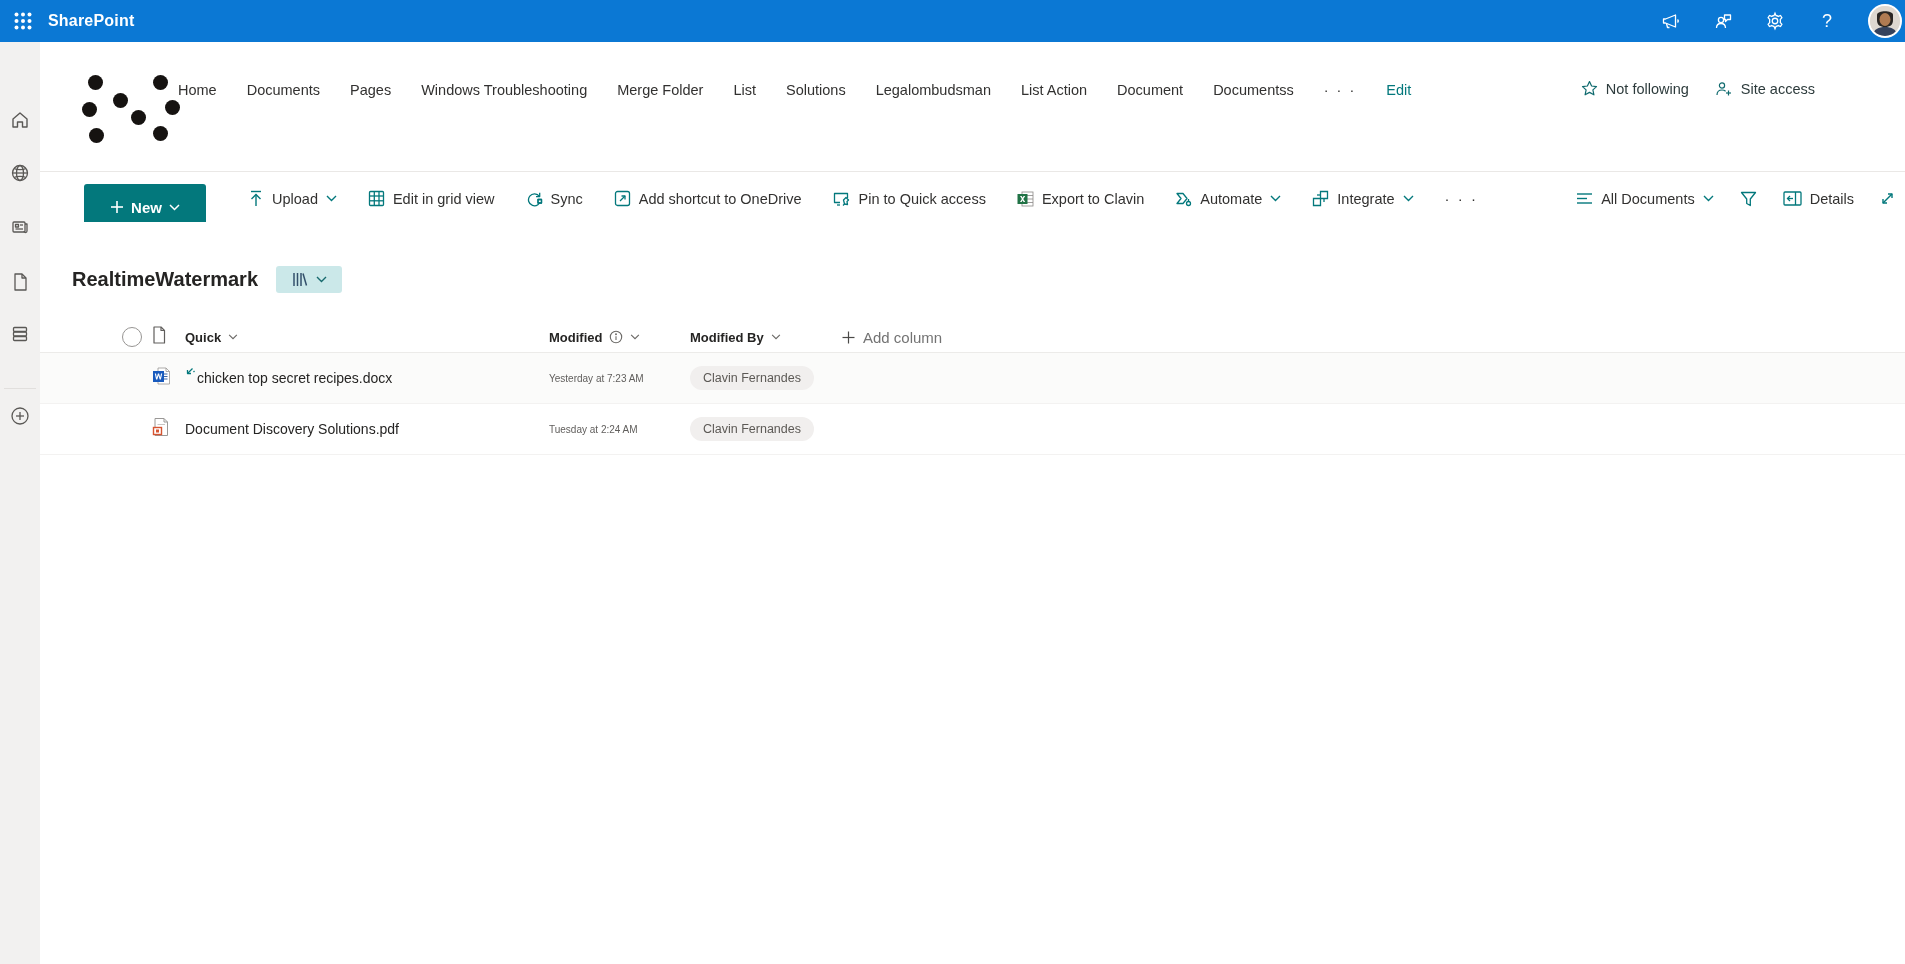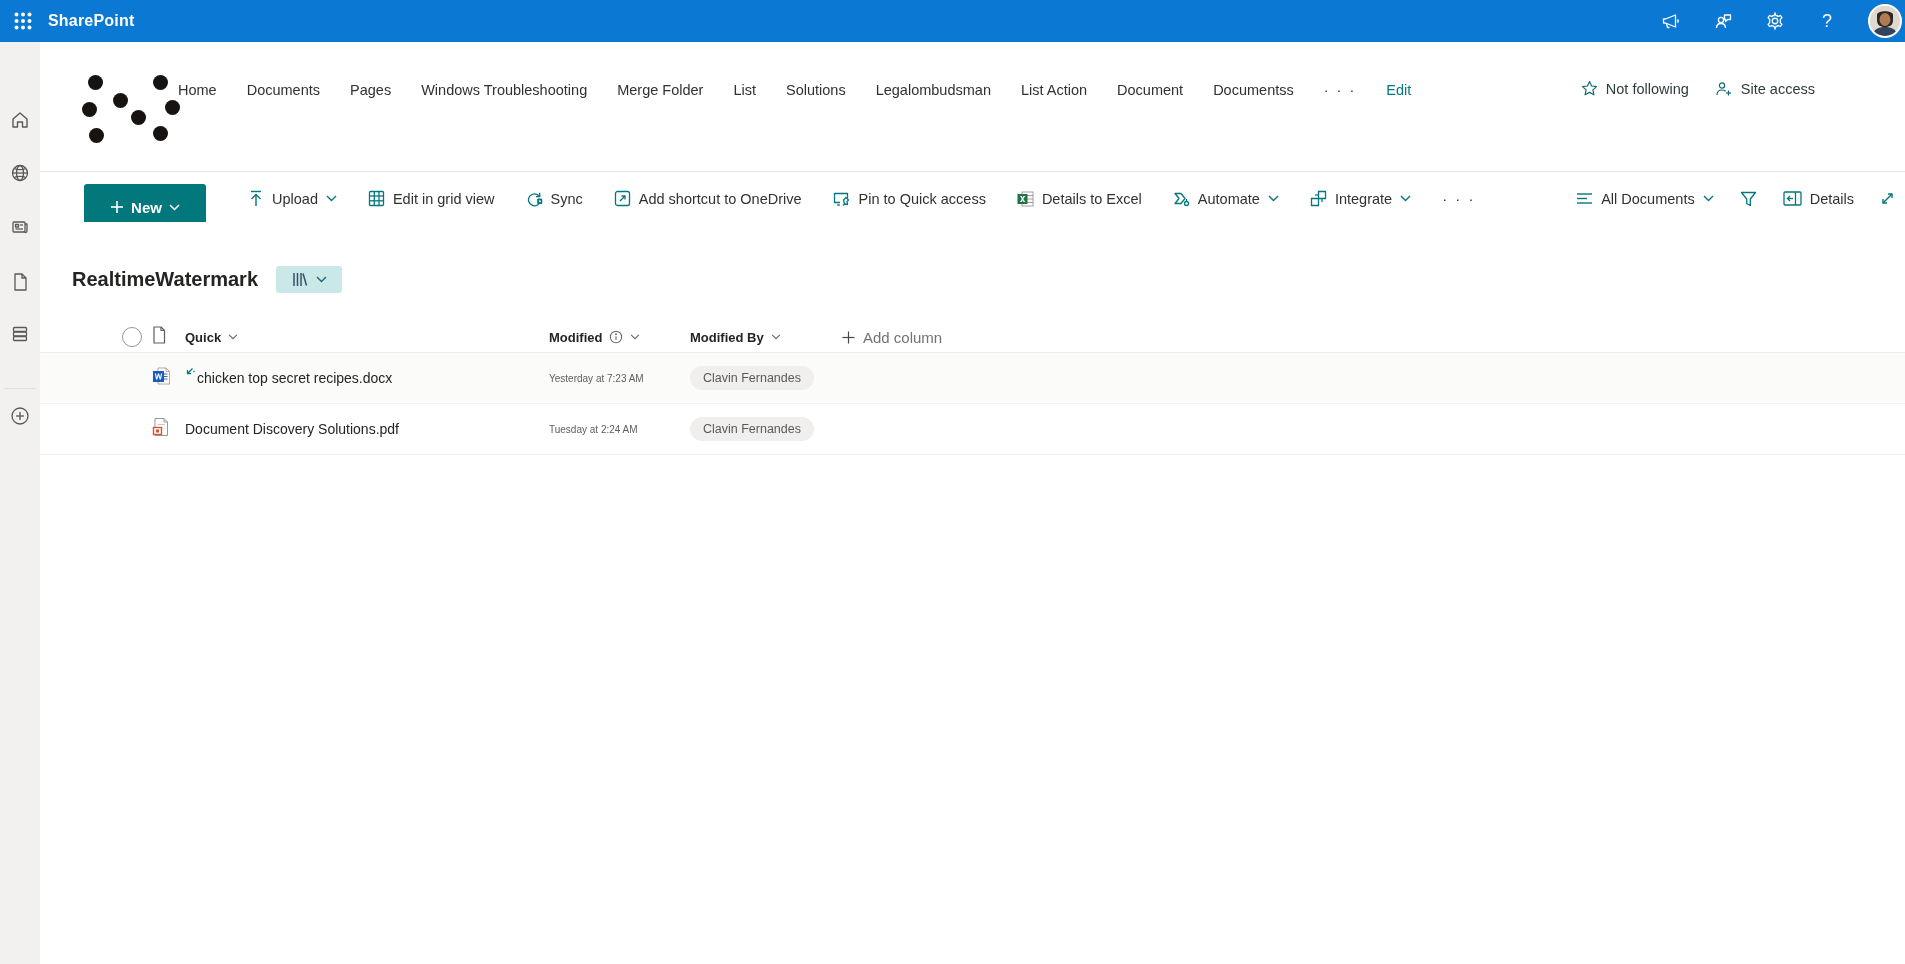--- a/index.html
+++ b/index.html
@@ -291,21 +291,21 @@
 
     <span class="cmd-item">
       <svg width="17" height="16" viewBox="0 0 17 16">
         <rect x="5" y="1" width="11" height="14" fill="#fff" stroke="#8a8886" stroke-width="0.8"></rect>
         <line x1="5" y1="4.5" x2="16" y2="4.5" stroke="#8a8886" stroke-width="0.8"></line>
         <line x1="5" y1="8" x2="16" y2="8" stroke="#8a8886" stroke-width="0.8"></line>
         <line x1="5" y1="11.5" x2="16" y2="11.5" stroke="#8a8886" stroke-width="0.8"></line>
         <rect x="0.5" y="3" width="10" height="10" fill="#217346"></rect>
         <path d="M3 5 L4.9 8 L3 11 H4.6 L5.6 9.2 L6.6 11 H8.2 L6.3 8 L8.2 5 H6.6 L5.6 6.8 L4.6 5 Z" fill="#fff"></path>
       </svg>
-      <span>Details to Excel</span>
+      <span>Export to Clavin</span>
     </span>
 
     <span class="cmd-item">
       <svg width="17" height="17" viewBox="0 0 17 17" fill="none" stroke="currentColor" stroke-width="1.3" stroke-linejoin="round">
         <path d="M2 3.5 H8 L12 8.5 L8 13.5 H2 L6 8.5 Z"></path>
           <circle cx="13.5" cy="13.5" r="2"></circle>
           <line x1="13.5" y1="9" x2="13.5" y2="11.5"></line>
       </svg>
       <span>Automate</span>
       <span class="chev">

